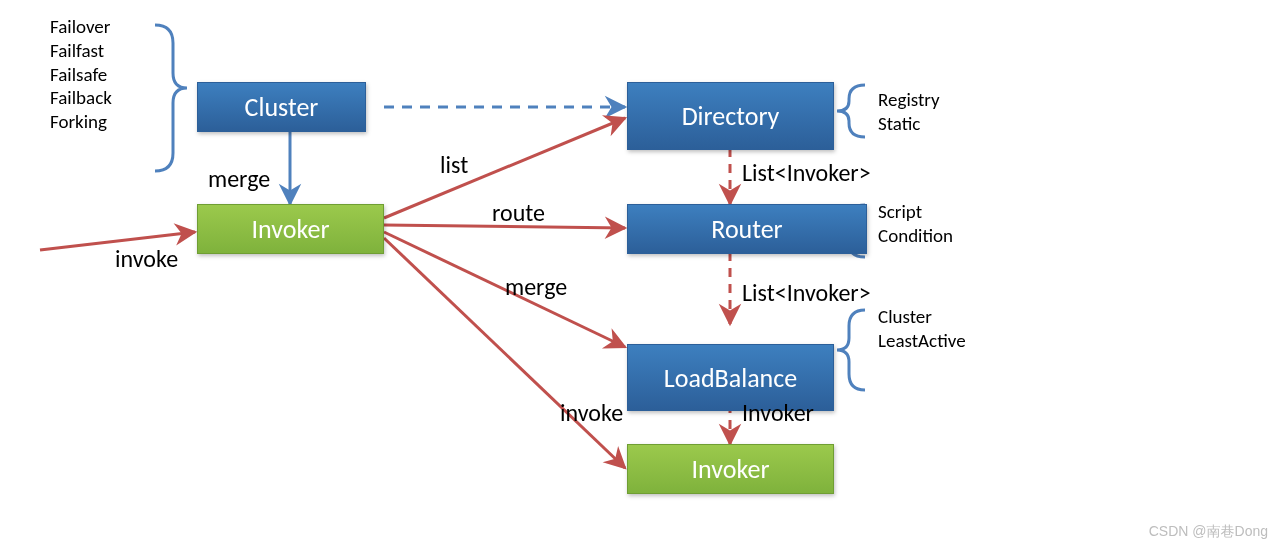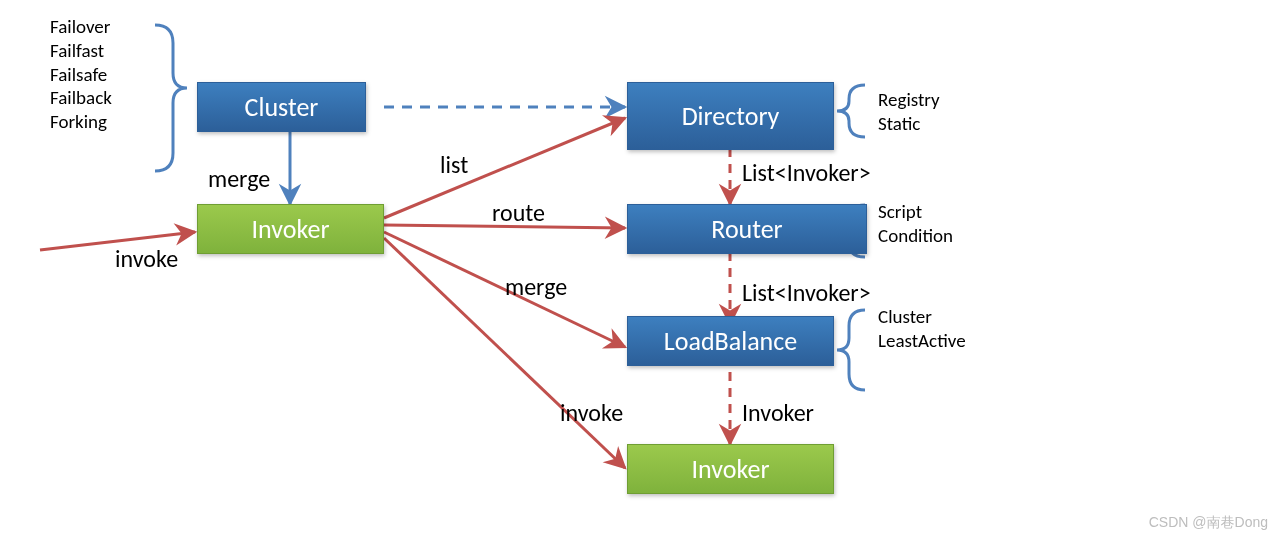--- a/index.html
+++ b/index.html
@@ -52,21 +52,21 @@
   }
   .list {
     position: absolute;
     font-size: 19px;
     color: #000;
     line-height: 1.25;
   }
   .watermark {
     position: absolute;
     right: 12px;
-    bottom: 10px;
+    bottom: 1px;
     font-size: 14px;
     color: #bdbdbd;
     font-family: Arial, sans-serif;
   }
 </style>
 </head>
 <body>
 <div class="stage">
 
 <svg class="overlay">
@@ -126,21 +126,21 @@
 </div>
 <div class="box green" style="left:197px; top:204px; width:187px; height:50px;">
   <span>Invoker</span>
 </div>
 <div class="box blue" style="left:627px; top:82px; width:207px; height:68px;">
   <span>Directory</span>
 </div>
 <div class="box blue" style="left:627px; top:204px; width:240px; height:50px;">
   <span>Router</span>
 </div>
-<div class="box blue" style="left:627px; top:316px; width:207px; height:50px;">
+<div class="box blue" style="left:627px; top:344px; width:207px; height:67px;">
   <span>LoadBalance</span>
 </div>
 <div class="box green" style="left:627px; top:444px; width:207px; height:50px;">
   <span>Invoker</span>
 </div>
 
 <div class="list" style="left:50px; top:15px;">
   <div>Failover</div>
   <div>Failfast</div>
   <div>Failsafe</div>

